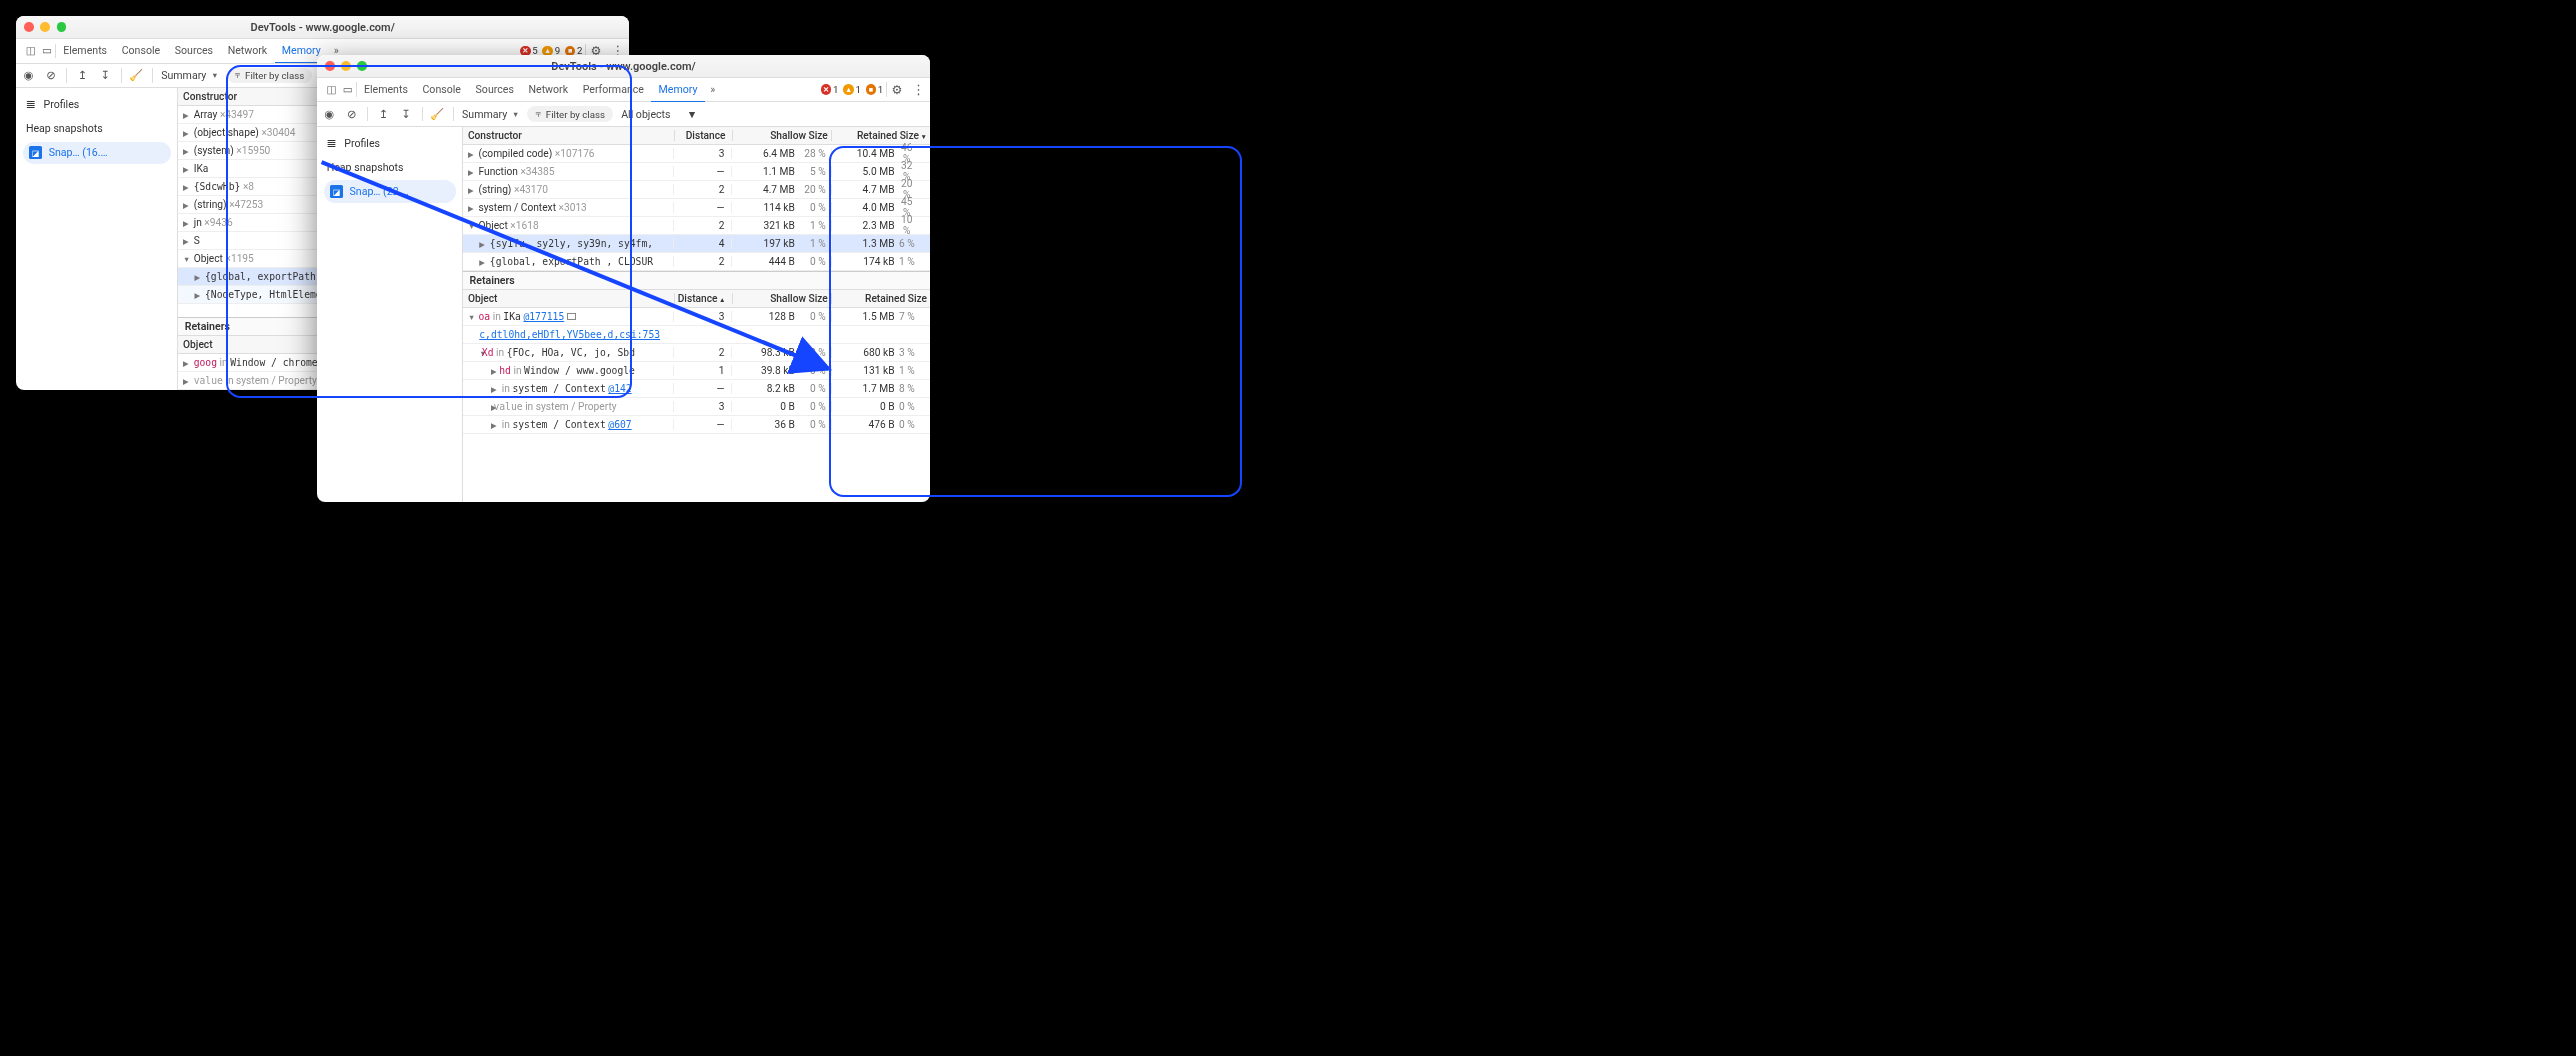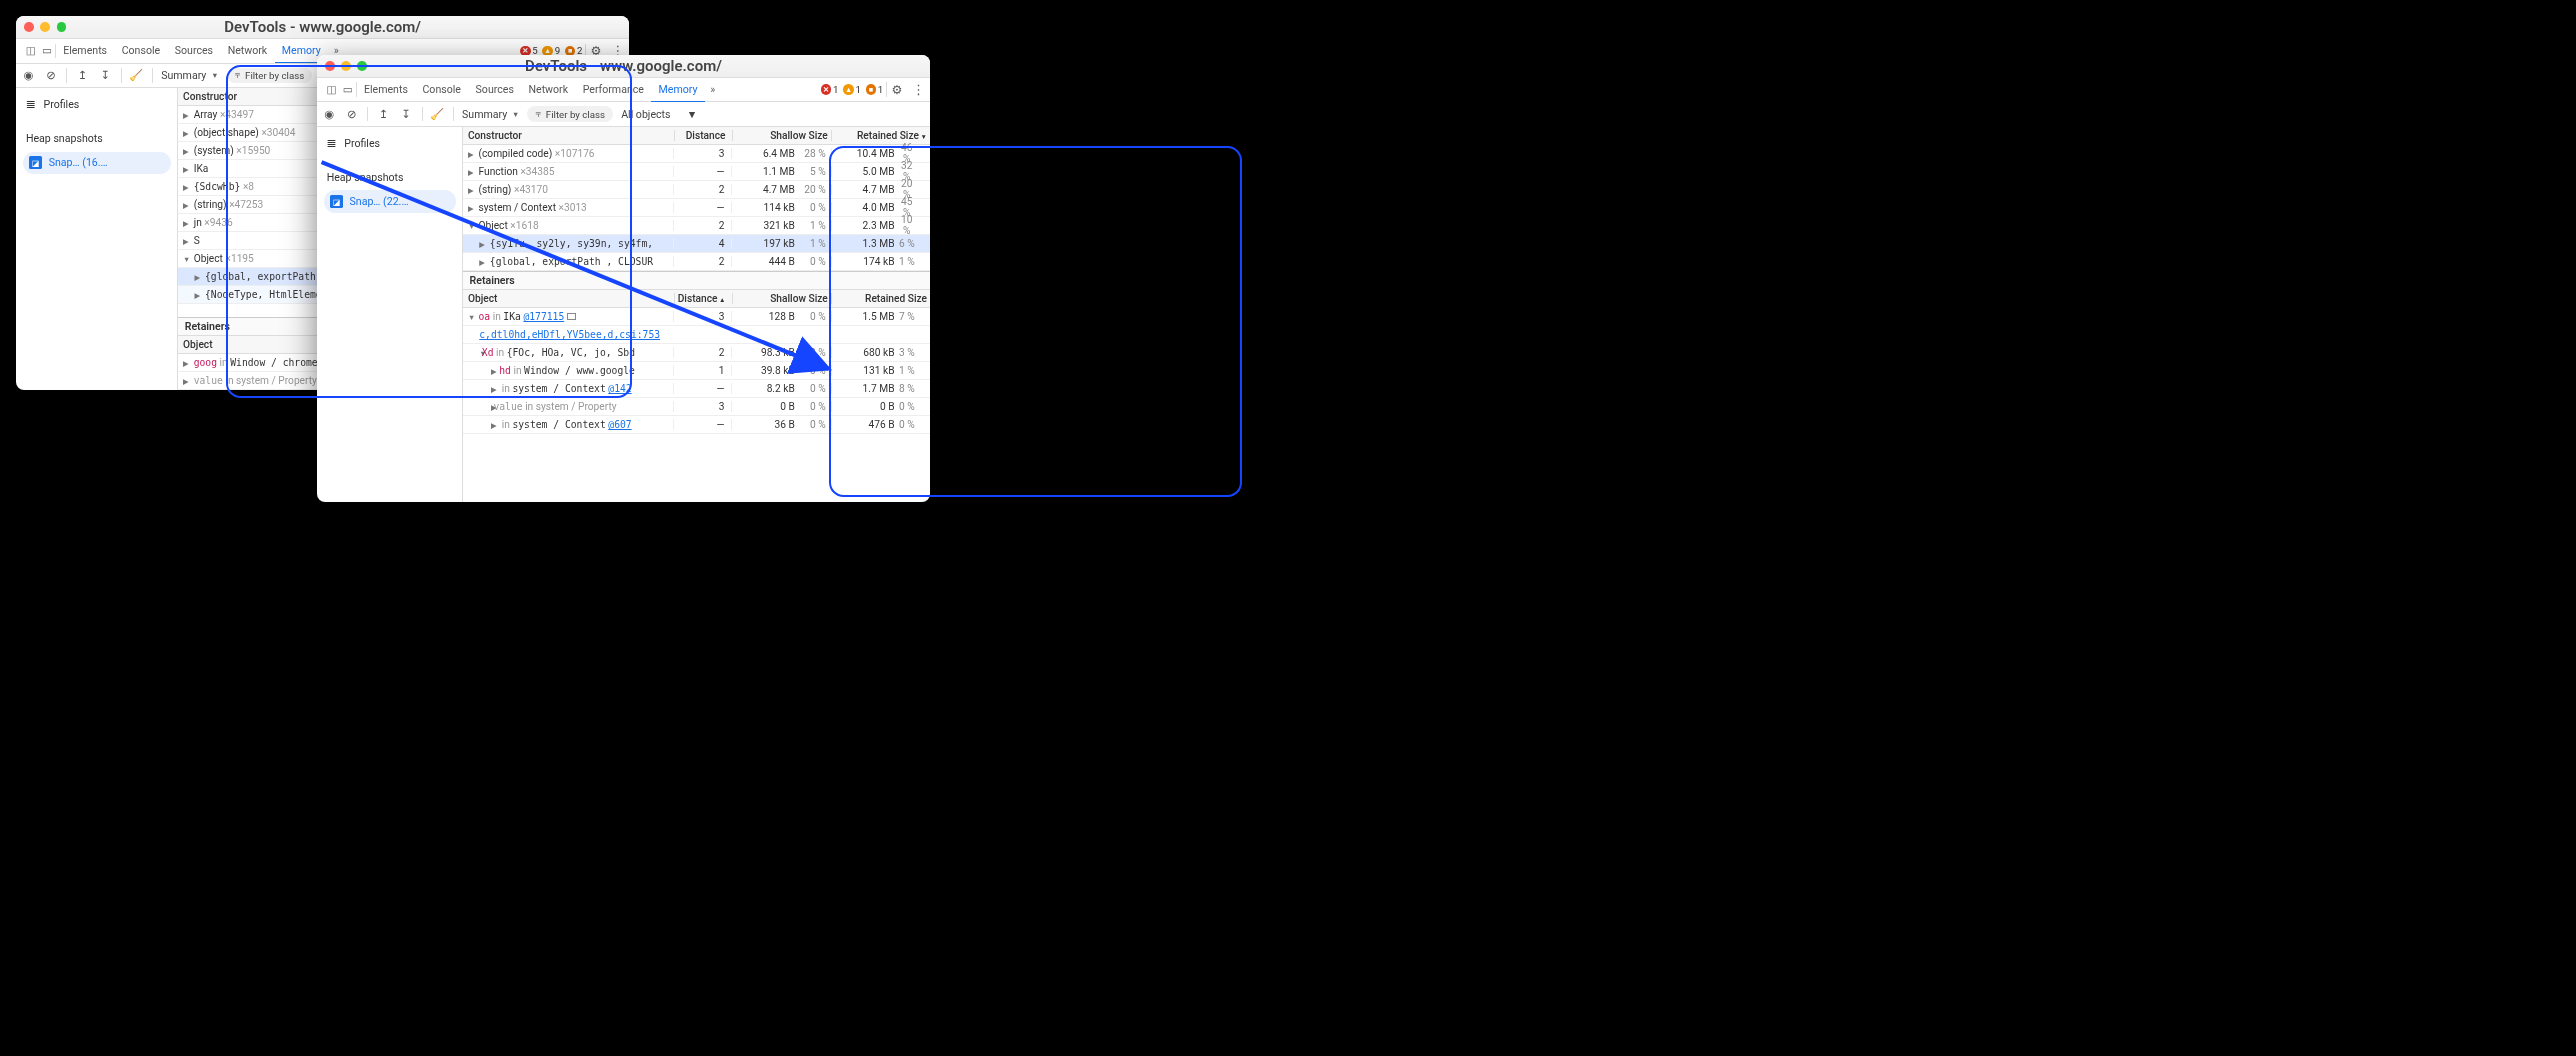--- a/index.html
+++ b/index.html
@@ -33,21 +33,21 @@
     padding: 0 8.1px;
     border-bottom: 0.8px solid #ddd;
     position: relative;
     flex-shrink: 0;
   }
   .traffic { display: flex; gap: 6.5px; }
   .dot { width: 9.7px; height: 9.7px; border-radius: 50%; }
   .red { background: #ff5f57; }
   .yellow { background: #febc2e; }
   .green { background: #28c840; }
-  .title { position: absolute; left: 0; right: 0; text-align: center; font-size: 15px; font-weight: 600; color: #444; pointer-events:none;}
+  .title { position: absolute; left: 0; right: 0; text-align: center; font-size: 11px; font-weight: 600; color: #444; pointer-events:none;}
   .tabbar {
     height: 24.4px;
     display: flex;
     align-items: center;
     border-bottom: 0.8px solid #ddd;
     font-size: 10.6px;
     color: #555;
     padding-left: 6.5px;
     flex-shrink: 0;
   }
@@ -77,21 +77,21 @@
   .tbsep { width:0.8px; height:14.6px; background:#ddd;}
   .sel { display:flex; align-items:center; gap:4.9px; cursor:pointer;}
   .sel .tri { font-size:7.3px; color:#666;}
   .pill {
     background:#f1f1f1; border-radius:11.4px; padding:1.6px 8.1px; font-size:9.7px;
     display:flex; align-items:center; gap:4.9px; color:#444;
   }
   .body { display:flex; flex:1; overflow:hidden; min-height:0;}
   .sidebar { width: 162px; border-right:0.8px solid #ddd; display:flex; flex-direction:column; padding-top:4.9px;}
   .side-item { display:flex; align-items:center; gap:8.1px; padding:4.9px 9.7px; font-size:10.6px; color:#333;}
-  .side-head { font-size:10.6px; color:#333; padding:6.5px 9.7px 3.2px;margin-top:10px;}
+  .side-head { font-size:10.6px; color:#333; padding:6.5px 9.7px 3.2px;}
   .side-chip {
     margin:3.2px 6.5px; padding:4.9px 6.5px; background:#e8f0fe; border-radius:11.4px;
     display:flex; align-items:center; gap:6.5px; color:#1a73e8; font-size:10.6px;
   }
   .side-chip .sq { width:13px; height:13px; background:#1a73e8; color:#fff; font-size:8.1px; display:flex; align-items:center; justify-content:center; border-radius:1.6px;}
   .main { flex:1; display:flex; flex-direction:column; min-height:0;}
   .hdr-row, .data-row {
     display:flex; align-items:center; height:18px;
     border-bottom:0.8px solid #eee; font-size:10.2px;
   }

